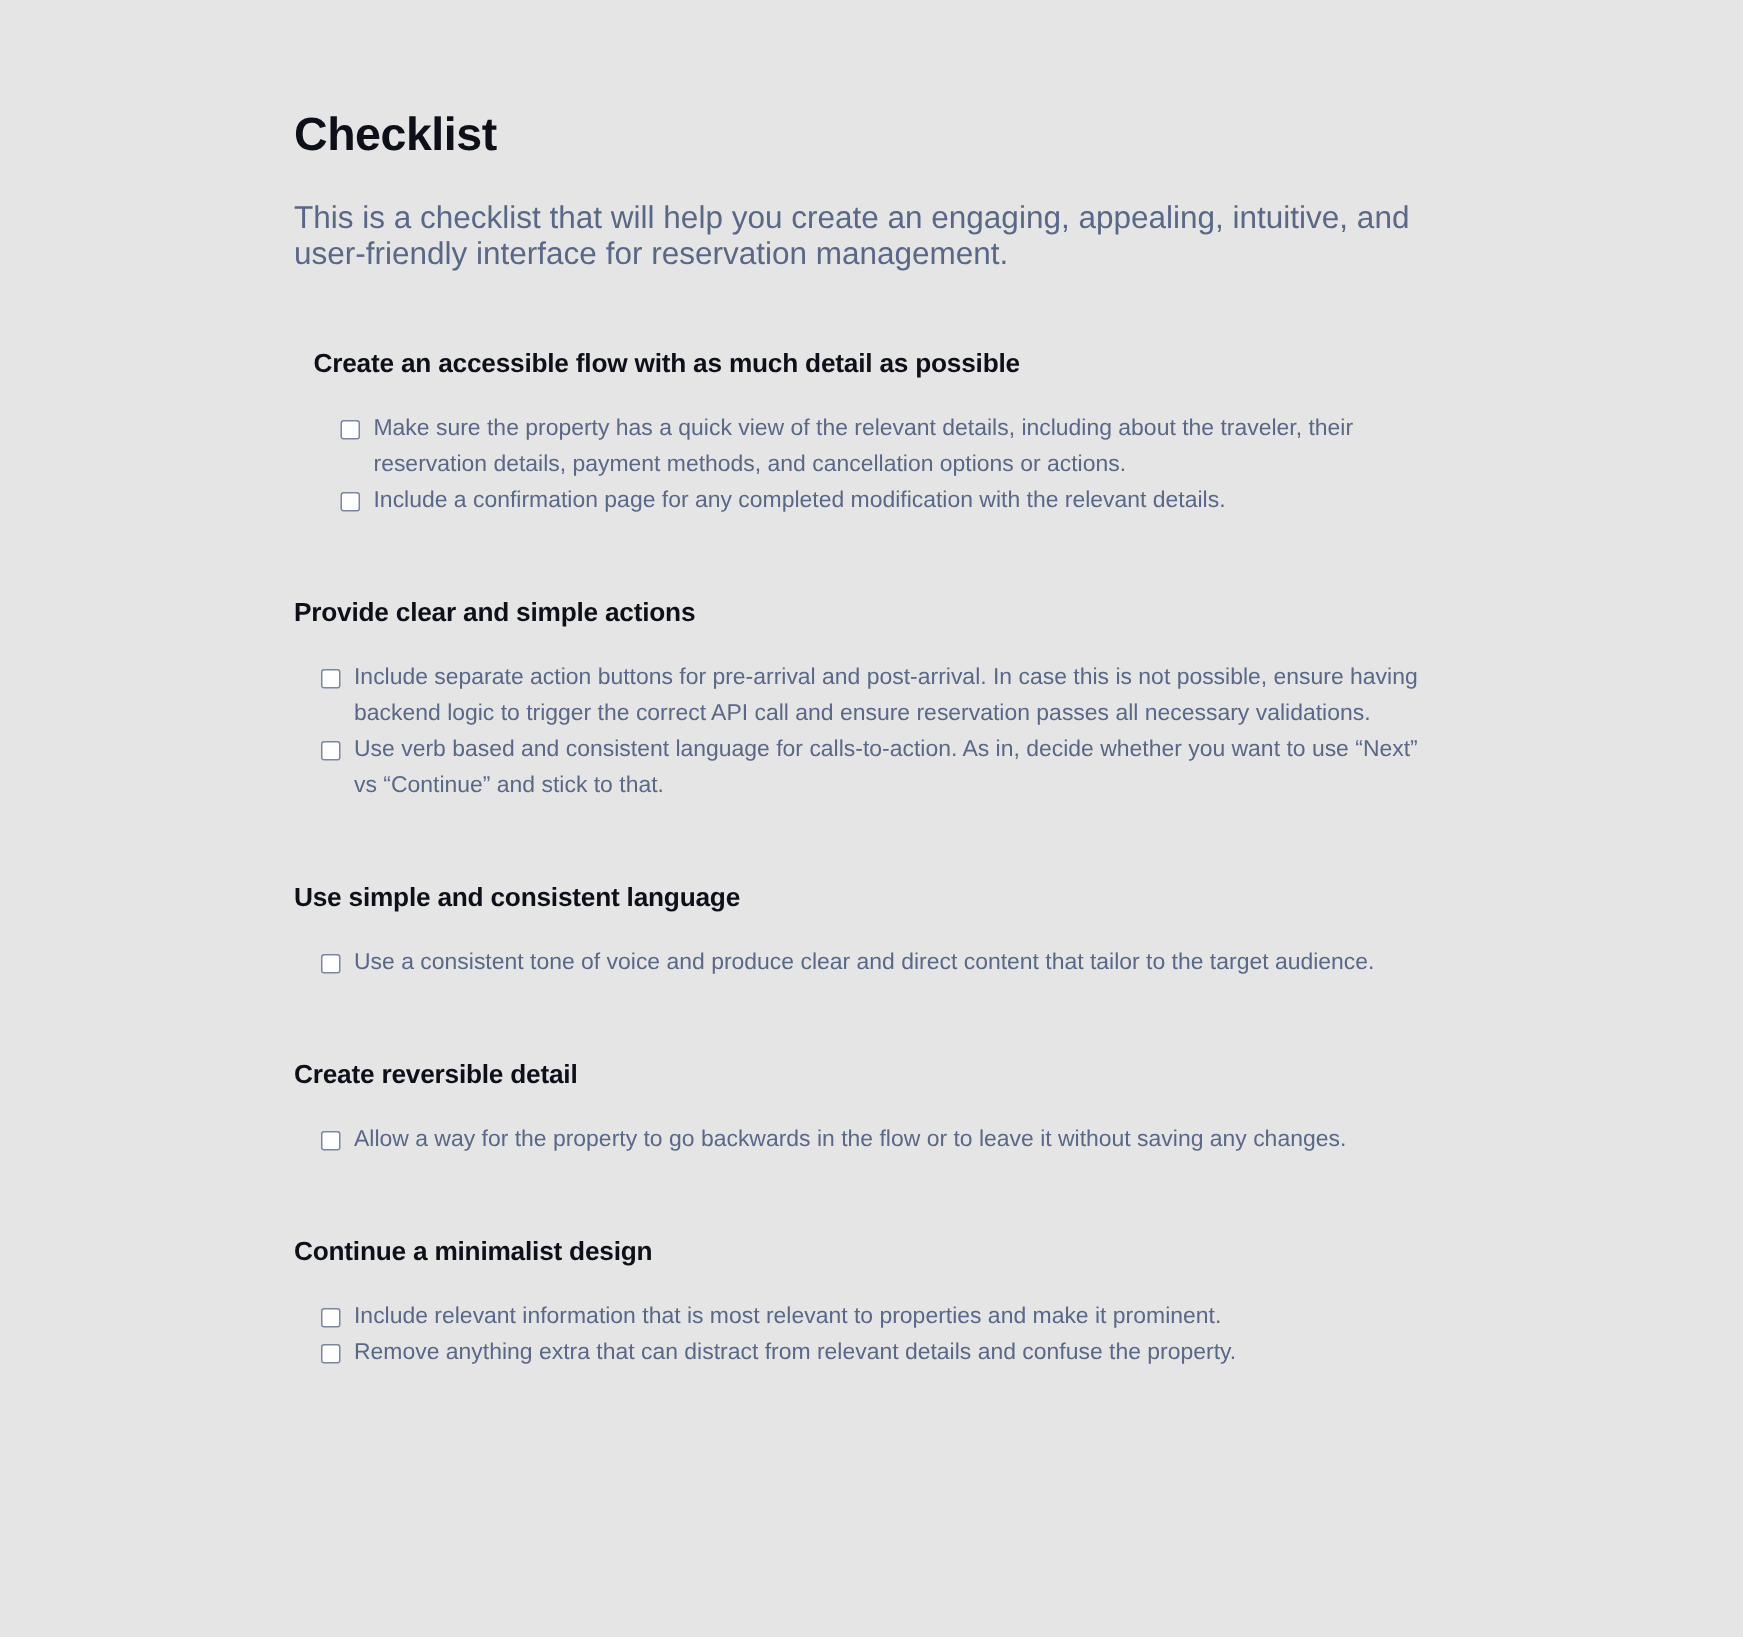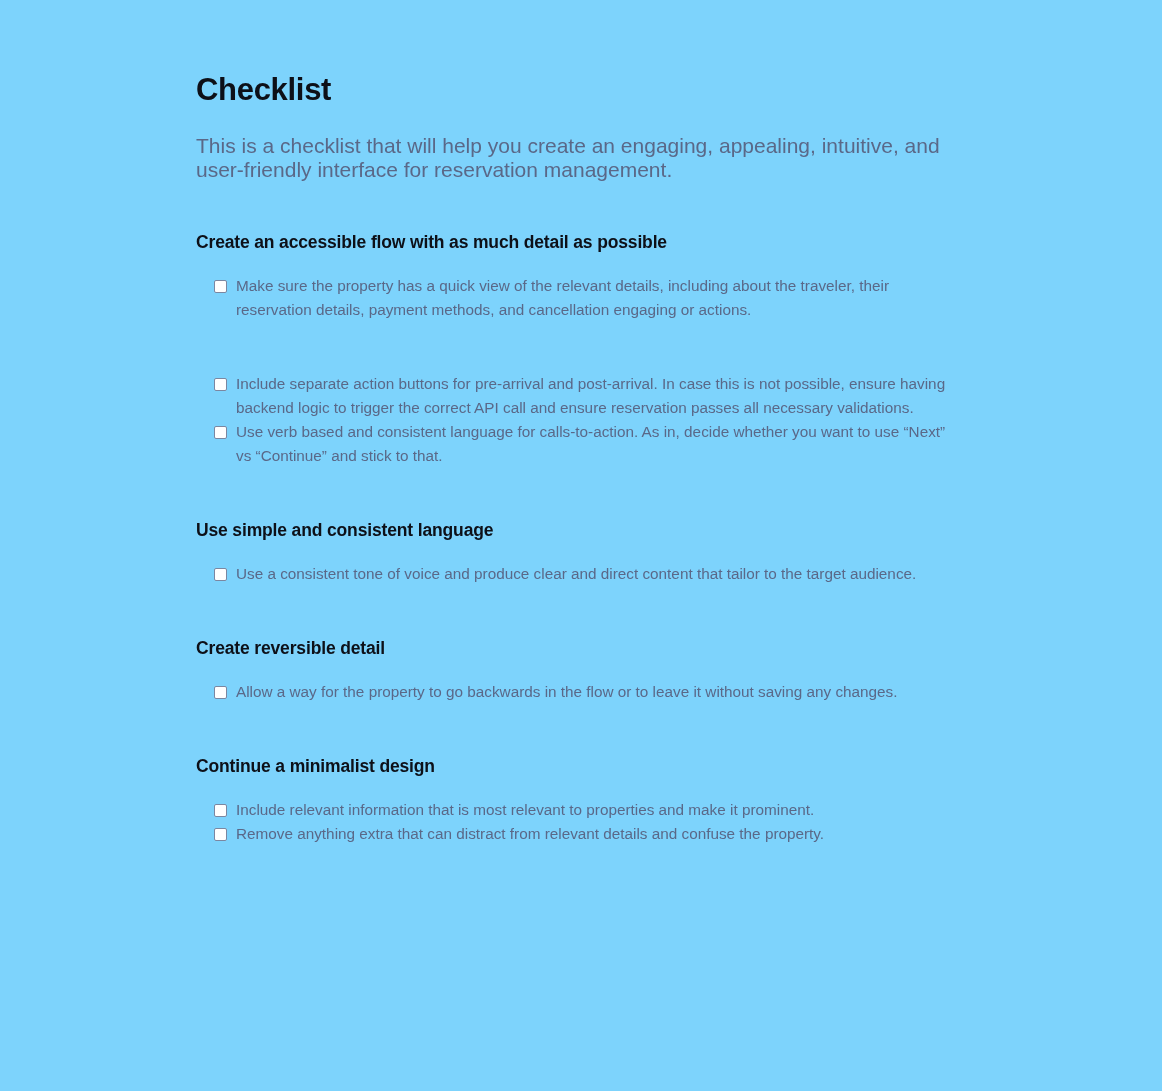--- a/index.html
+++ b/index.html
@@ -11,21 +11,21 @@
     width: 1162px;
     height: 1091px;
     font-family: "Liberation Sans", sans-serif;
     -webkit-font-smoothing: antialiased;
   }
 
   .page {
     position: relative;
     width: 1162px;
     min-height: 1091px;
-    background: #7dd3fc;
+    background: #e5e5e5;
     box-sizing: border-box;
     padding: 70px 0 0 0;
   }
 
   .content {
     width: 780px;
     margin-left: 196px;
   }
 
   .doc-title {
@@ -43,20 +43,21 @@
     color: #5a6888;
     margin: 0;
     max-width: 782px;
   }
 
   .section {
     margin-top: 50px;
   }
   .section:first-of-type {
     margin-top: 48px;
+    margin-left: 13px;
   }
 
   .section-heading {
     font-size: 17.5px;
     font-weight: bold;
     line-height: 24px;
     color: #0d1018;
     letter-spacing: -0.15px;
     margin: 0 0 20px 0;
   }
@@ -102,25 +103,30 @@
     <h1 class="doc-title">Checklist</h1>
 
     <p class="intro">This is a checklist that will help you create an engaging, appealing, intuitive, and user-friendly interface for reservation management.</p>
 
     <div id="sections-root">
         <section class="section">
           <h2 class="section-heading">Create an accessible flow with as much detail as possible</h2>
           <ul class="items">
             <li class="check-item">
               <span class="checkbox"></span>
-              <span class="item-label">Make sure the property has a quick view of the relevant details, including about the traveler, their reservation details, payment methods, and cancellation engaging or actions.</span>
+              <span class="item-label">Make sure the property has a quick view of the relevant details, including about the traveler, their reservation details, payment methods, and cancellation options or actions.</span>
+            </li>
+            <li class="check-item">
+              <span class="checkbox"></span>
+              <span class="item-label">Include a confirmation page for any completed modification with the relevant details.</span>
             </li>
           </ul>
         </section>
         <section class="section">
+          <h2 class="section-heading">Provide clear and simple actions</h2>
           <ul class="items">
             <li class="check-item">
               <span class="checkbox"></span>
               <span class="item-label">Include separate action buttons for pre-arrival and post-arrival. In case this is not possible, ensure having backend logic to trigger the correct API call and ensure reservation passes all necessary validations.</span>
             </li>
             <li class="check-item">
               <span class="checkbox"></span>
               <span class="item-label">Use verb based and consistent language for calls-to-action. As in, decide whether you want to use “Next” vs “Continue” and stick to that.</span>
             </li>
           </ul>

